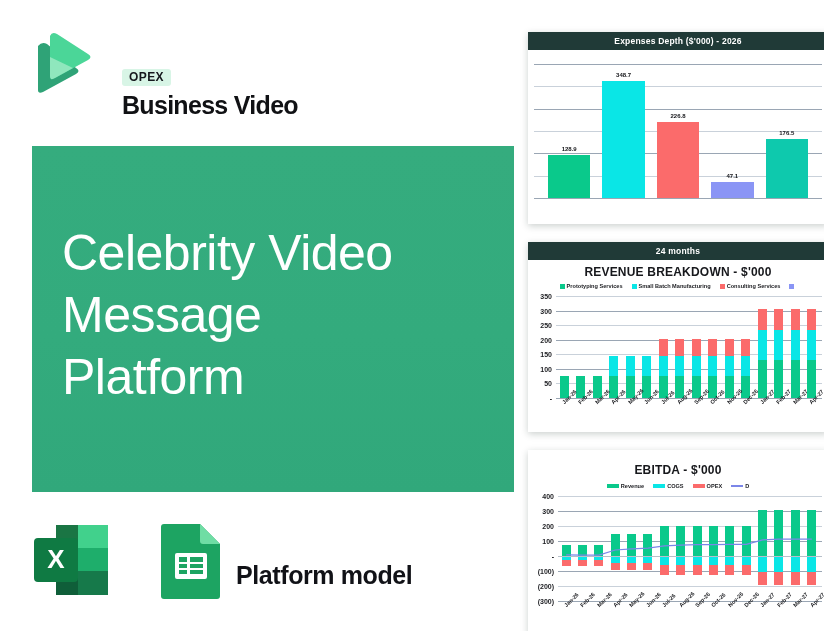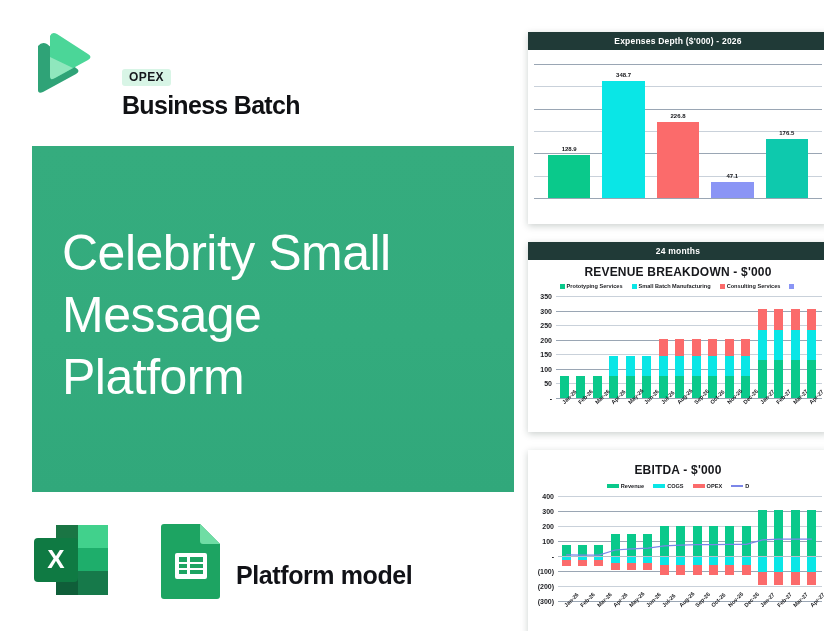--- a/index.html
+++ b/index.html
@@ -114,25 +114,25 @@
 
   <div class="logo-wrap">
     <div class="logo-mark">
       <svg width="64" height="66" viewBox="0 0 64 66">
         <path d="M10 16 L10 60 Q10 64 15 62 L48 44 Q53 41 48 38 L19 14 Q14 11 10 16 Z" fill="#2fa377"></path>
         <path d="M22 6 L22 46 Q22 51 27 48 L60 30 Q65 27 60 24 L29 4 Q24 1 22 6 Z" fill="#4bd698"></path>
         <path d="M22 27 L22 46 Q22 51 27 48 L45 38 Z" fill="#a5ecc9" opacity=".75"></path>
       </svg>
     </div>
     <span class="brand-badge">OPEX</span>
-    <span class="brand-name">Business Batch</span>
+    <span class="brand-name">Business Video</span>
   </div>
 
   <div class="hero"></div>
-  <div class="hero-title">Celebrity Small
+  <div class="hero-title">Celebrity Video
 Message
 Platform</div>
 
   <div class="footer">
     <div class="xls-icon">
       <svg width="82" height="78" viewBox="0 0 82 78">
         <path d="M26 4 H74 a4 4 0 0 1 4 4 V70 a4 4 0 0 1 -4 4 H26 Z" fill="#1a7544"></path>
         <rect x="48" y="4" width="30" height="23" fill="#41d18c"></rect>
         <rect x="48" y="27" width="30" height="23" fill="#1eae6b"></rect>
         <rect x="48" y="50" width="30" height="24" fill="#16794a"></rect>

